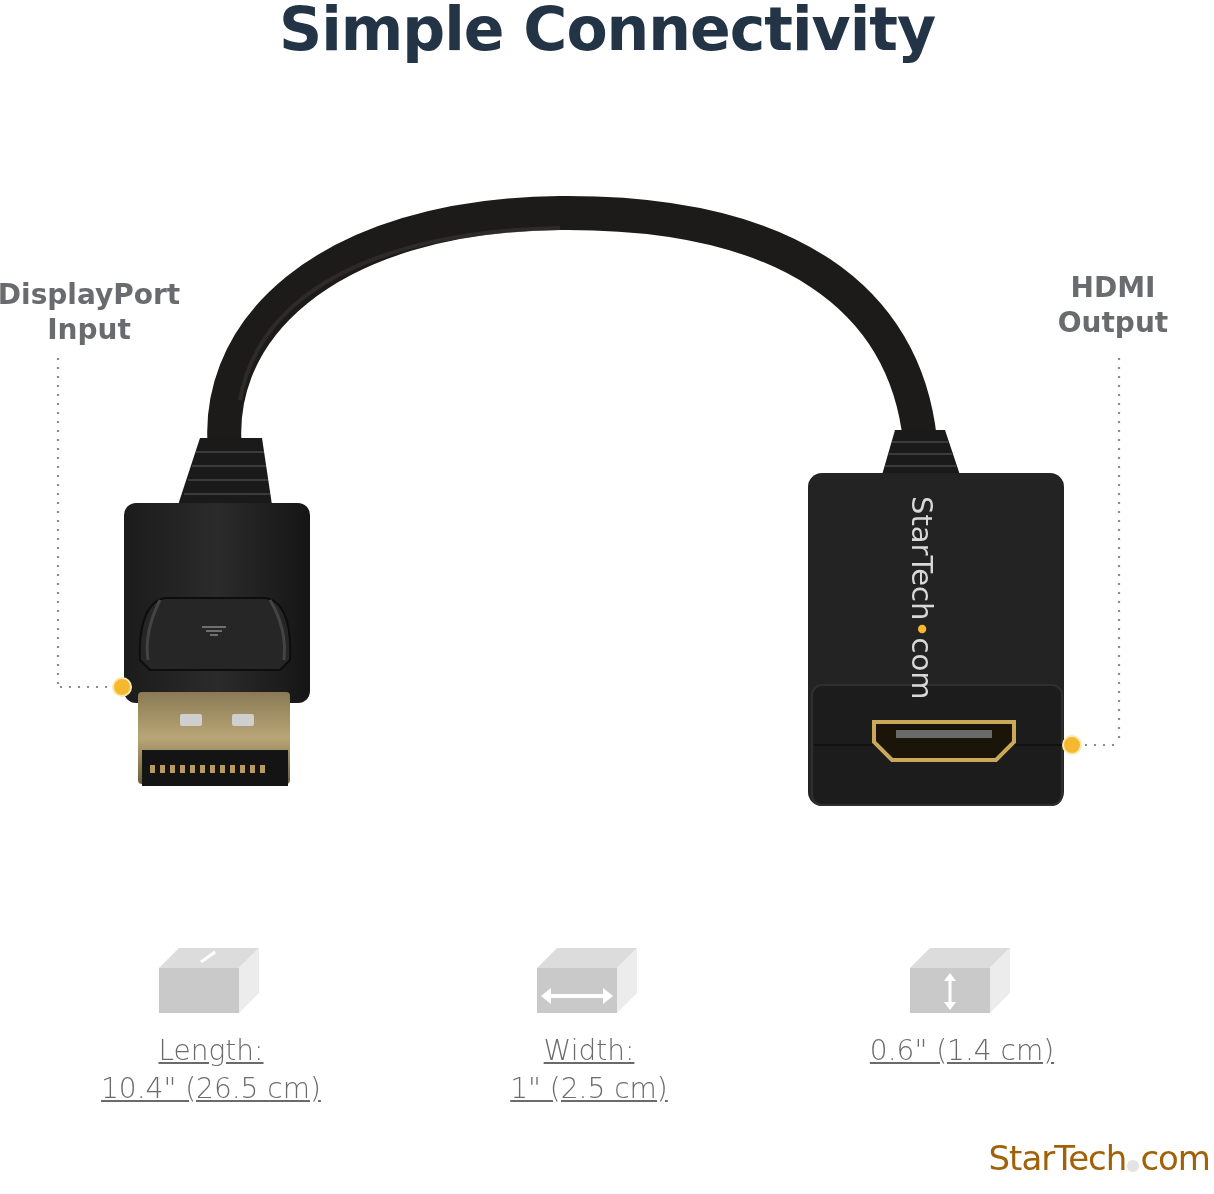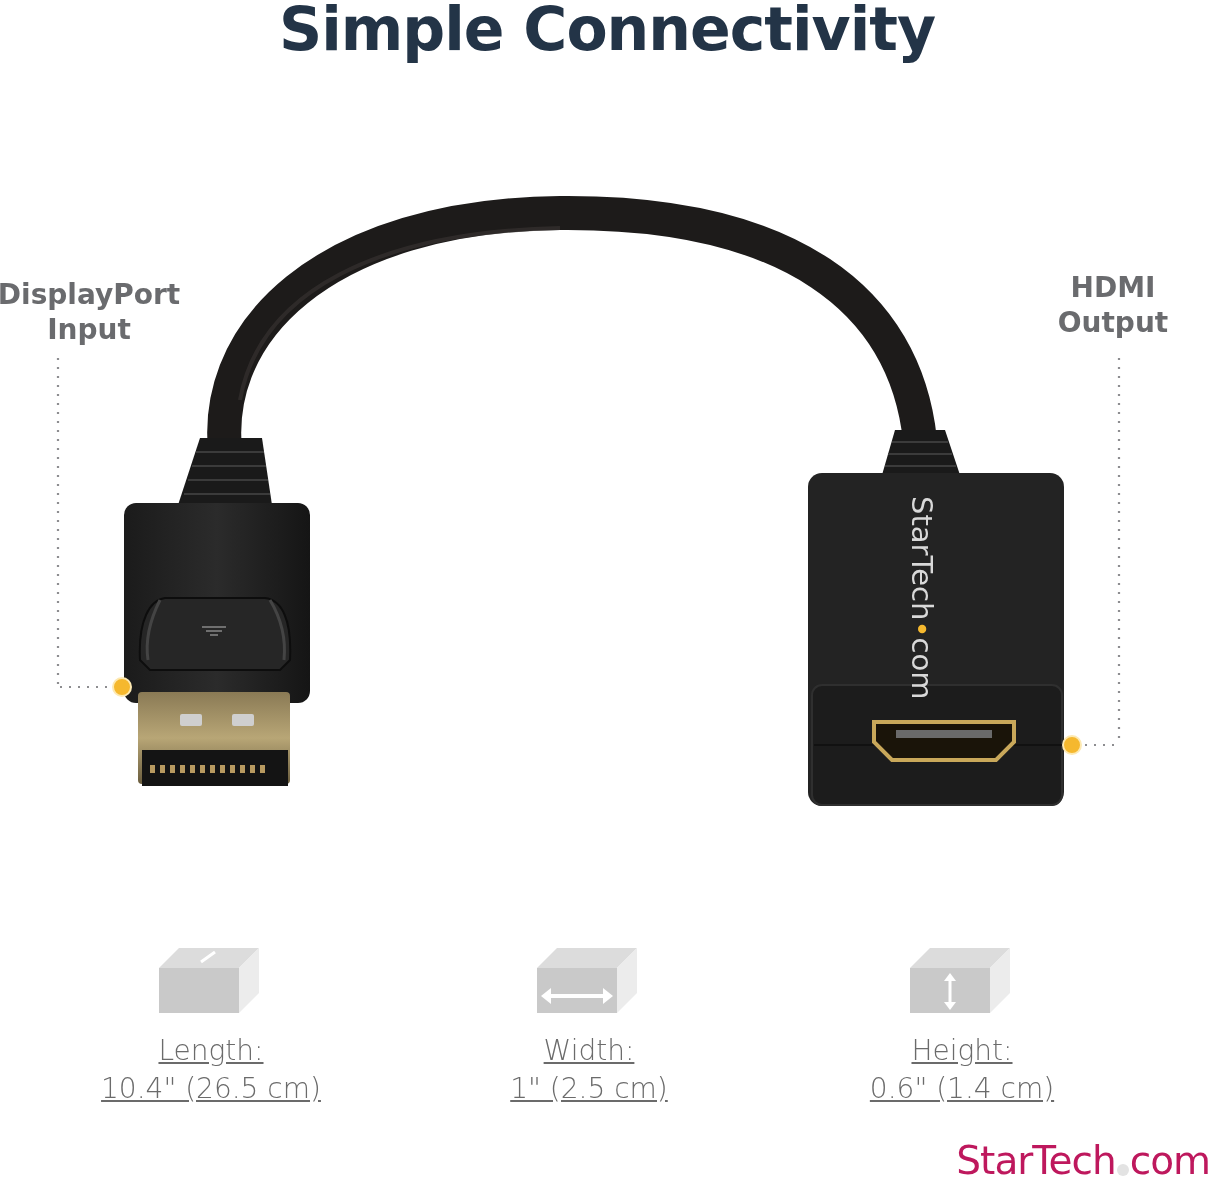--- a/index.html
+++ b/index.html
@@ -4,21 +4,21 @@
 <style>
   html, body { margin: 0; padding: 0; background: #ffffff; }
   body { width: 1214px; height: 1194px; position: relative; overflow: hidden; font-family: "DejaVu Sans", sans-serif; }
   .title { position: absolute; left: 0; top: -6px; width: 1214px; text-align: center; font-size: 60px; font-weight: bold; color: #233447; letter-spacing: -1px; }
   .callout { position: absolute; font-size: 28px; font-weight: bold; color: #6a6b6e; text-align: center; line-height: 35px; }
   .callout.left { left: -4px; top: 277px; width: 186px; }
   .callout.right { left: 1050px; top: 270px; width: 126px; }
   .dim { position: absolute; top: 948px; width: 260px; text-align: center; color: #6b6b6b; }
   .dim .lbl { font-size: 28px; font-weight: 300; line-height: 38px; margin-top: 18px; font-family: "DejaVu Sans", sans-serif; text-decoration: underline; }
   .dim svg { display: block; margin: 0 auto; }
-  .watermark { position: absolute; right: 4px; top: 1138px; font-size: 39px; color: #be185d; letter-spacing: -1px; margin-left: 31px; }
+  .watermark { position: absolute; right: 4px; top: 1138px; font-size: 34px; color: #a16207; letter-spacing: -1px; margin-left: 31px; }
   .watermark .dot { display: inline-block; width: 12px; height: 12px; background: #e3e3e3; border-radius: 50%; vertical-align: -2px; margin: 0 1px; }
 </style>
 </head>
 <body>
 
 <div class="title">Simple Connectivity</div>
 
 <div class="callout left">
   <div>DisplayPort</div>
   <div>Input</div>
@@ -142,20 +142,19 @@
 <div class="dim" style="left:832px;">
   <svg width="104" height="66" viewBox="0 0 104 66">
     <polygon points="0,20 20,0 100,0 80,20" fill="#dcdcdc"></polygon>
     <polygon points="80,20 100,0 100,45 80,65" fill="#ececec"></polygon>
     <rect x="0" y="20" width="80" height="45" fill="#c9c9c9"></rect>
     <line x1="40" y1="30" x2="40" y2="58" stroke="#ffffff" stroke-width="3"></line>
     <polygon points="40,25 34,33 46,33" fill="#fff"></polygon>
       <polygon points="40,62 34,54 46,54" fill="#fff"></polygon>
   </svg>
   <div class="lbl">
-    <div>Height:</div>
     <div>0.6" (1.4 cm)</div>
   </div>
 </div>
 
 <div class="watermark">
   <span>StarTech</span><span class="dot"></span><span>com</span>
 </div>
 
 </body></html>

